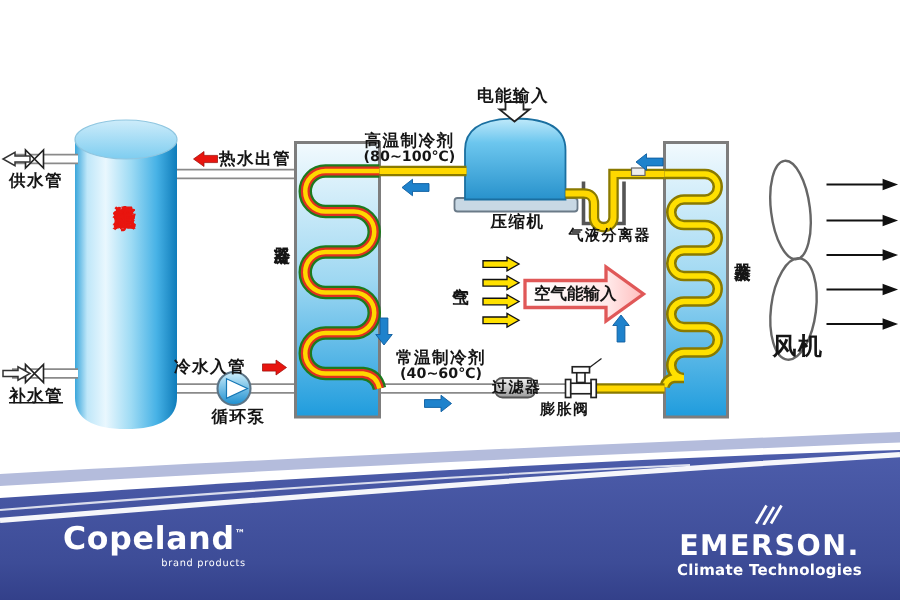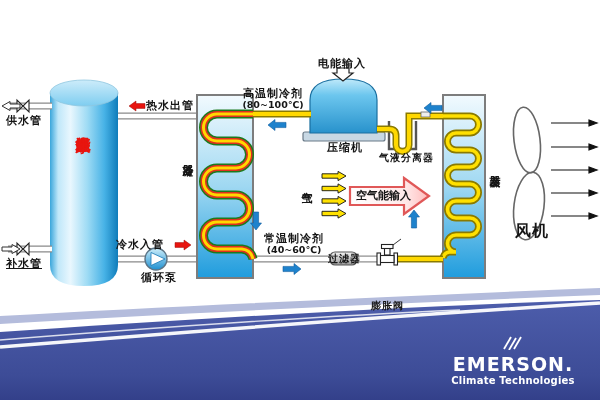--- a/index.html
+++ b/index.html
@@ -215,26 +215,30 @@
 </div>
 <div class="lbl ctr" style="left:258px;top:233px;width:72px;">
   <span>常温制冷剂</span>
   <span class="rng">(40~60℃)</span>
 </div>
 
 <div class="lbl" style="left:318px;top:58px;">电能输入</div>
 <div class="lbl" style="left:327px;top:142px;">压缩机</div>
 <div class="lbl small" style="left:379px;top:153px;letter-spacing:1px;">气液分离器</div>
 <div class="lbl small" style="left:328px;top:254px;font-family:Liberation Serif, serif;">过滤器</div>
-<div class="lbl small" style="left:371px;top:269px;margin-top:32px;">膨胀阀</div>
+<div class="lbl small" style="left:360px;top:269px;">膨胀阀</div>
 
 <div class="lbl v" style="left:301px;top:183px;">空气</div>
 <div class="lbl" style="left:356px;top:190px;letter-spacing:0;">空气能输入</div>
 <div class="lbl" style="left:515px;top:223px;font-size:16px;">风机</div>
 
+<div class="footer-logo" style="left:42px;top:349px;">
+  <div class="cope"><span>Copeland</span><sup>™</sup></div>
+  <div class="cope-sub">brand products</div>
+</div>
 
 <div class="footer-logo" style="left:448px;top:334px;width:130px;text-align:center;">
   <svg width="26" height="16" viewBox="0 0 26 16" style="position:static;display:inline-block;">
     <g stroke="#fff" stroke-width="1.8" fill="none">
       <path d="M4,15 L11,3"></path>
           <path d="M9,16 L16,4"></path>
           <path d="M14,15 L21,3"></path>
     </g>
   </svg>
   <div class="emer">EMERSON.</div>

